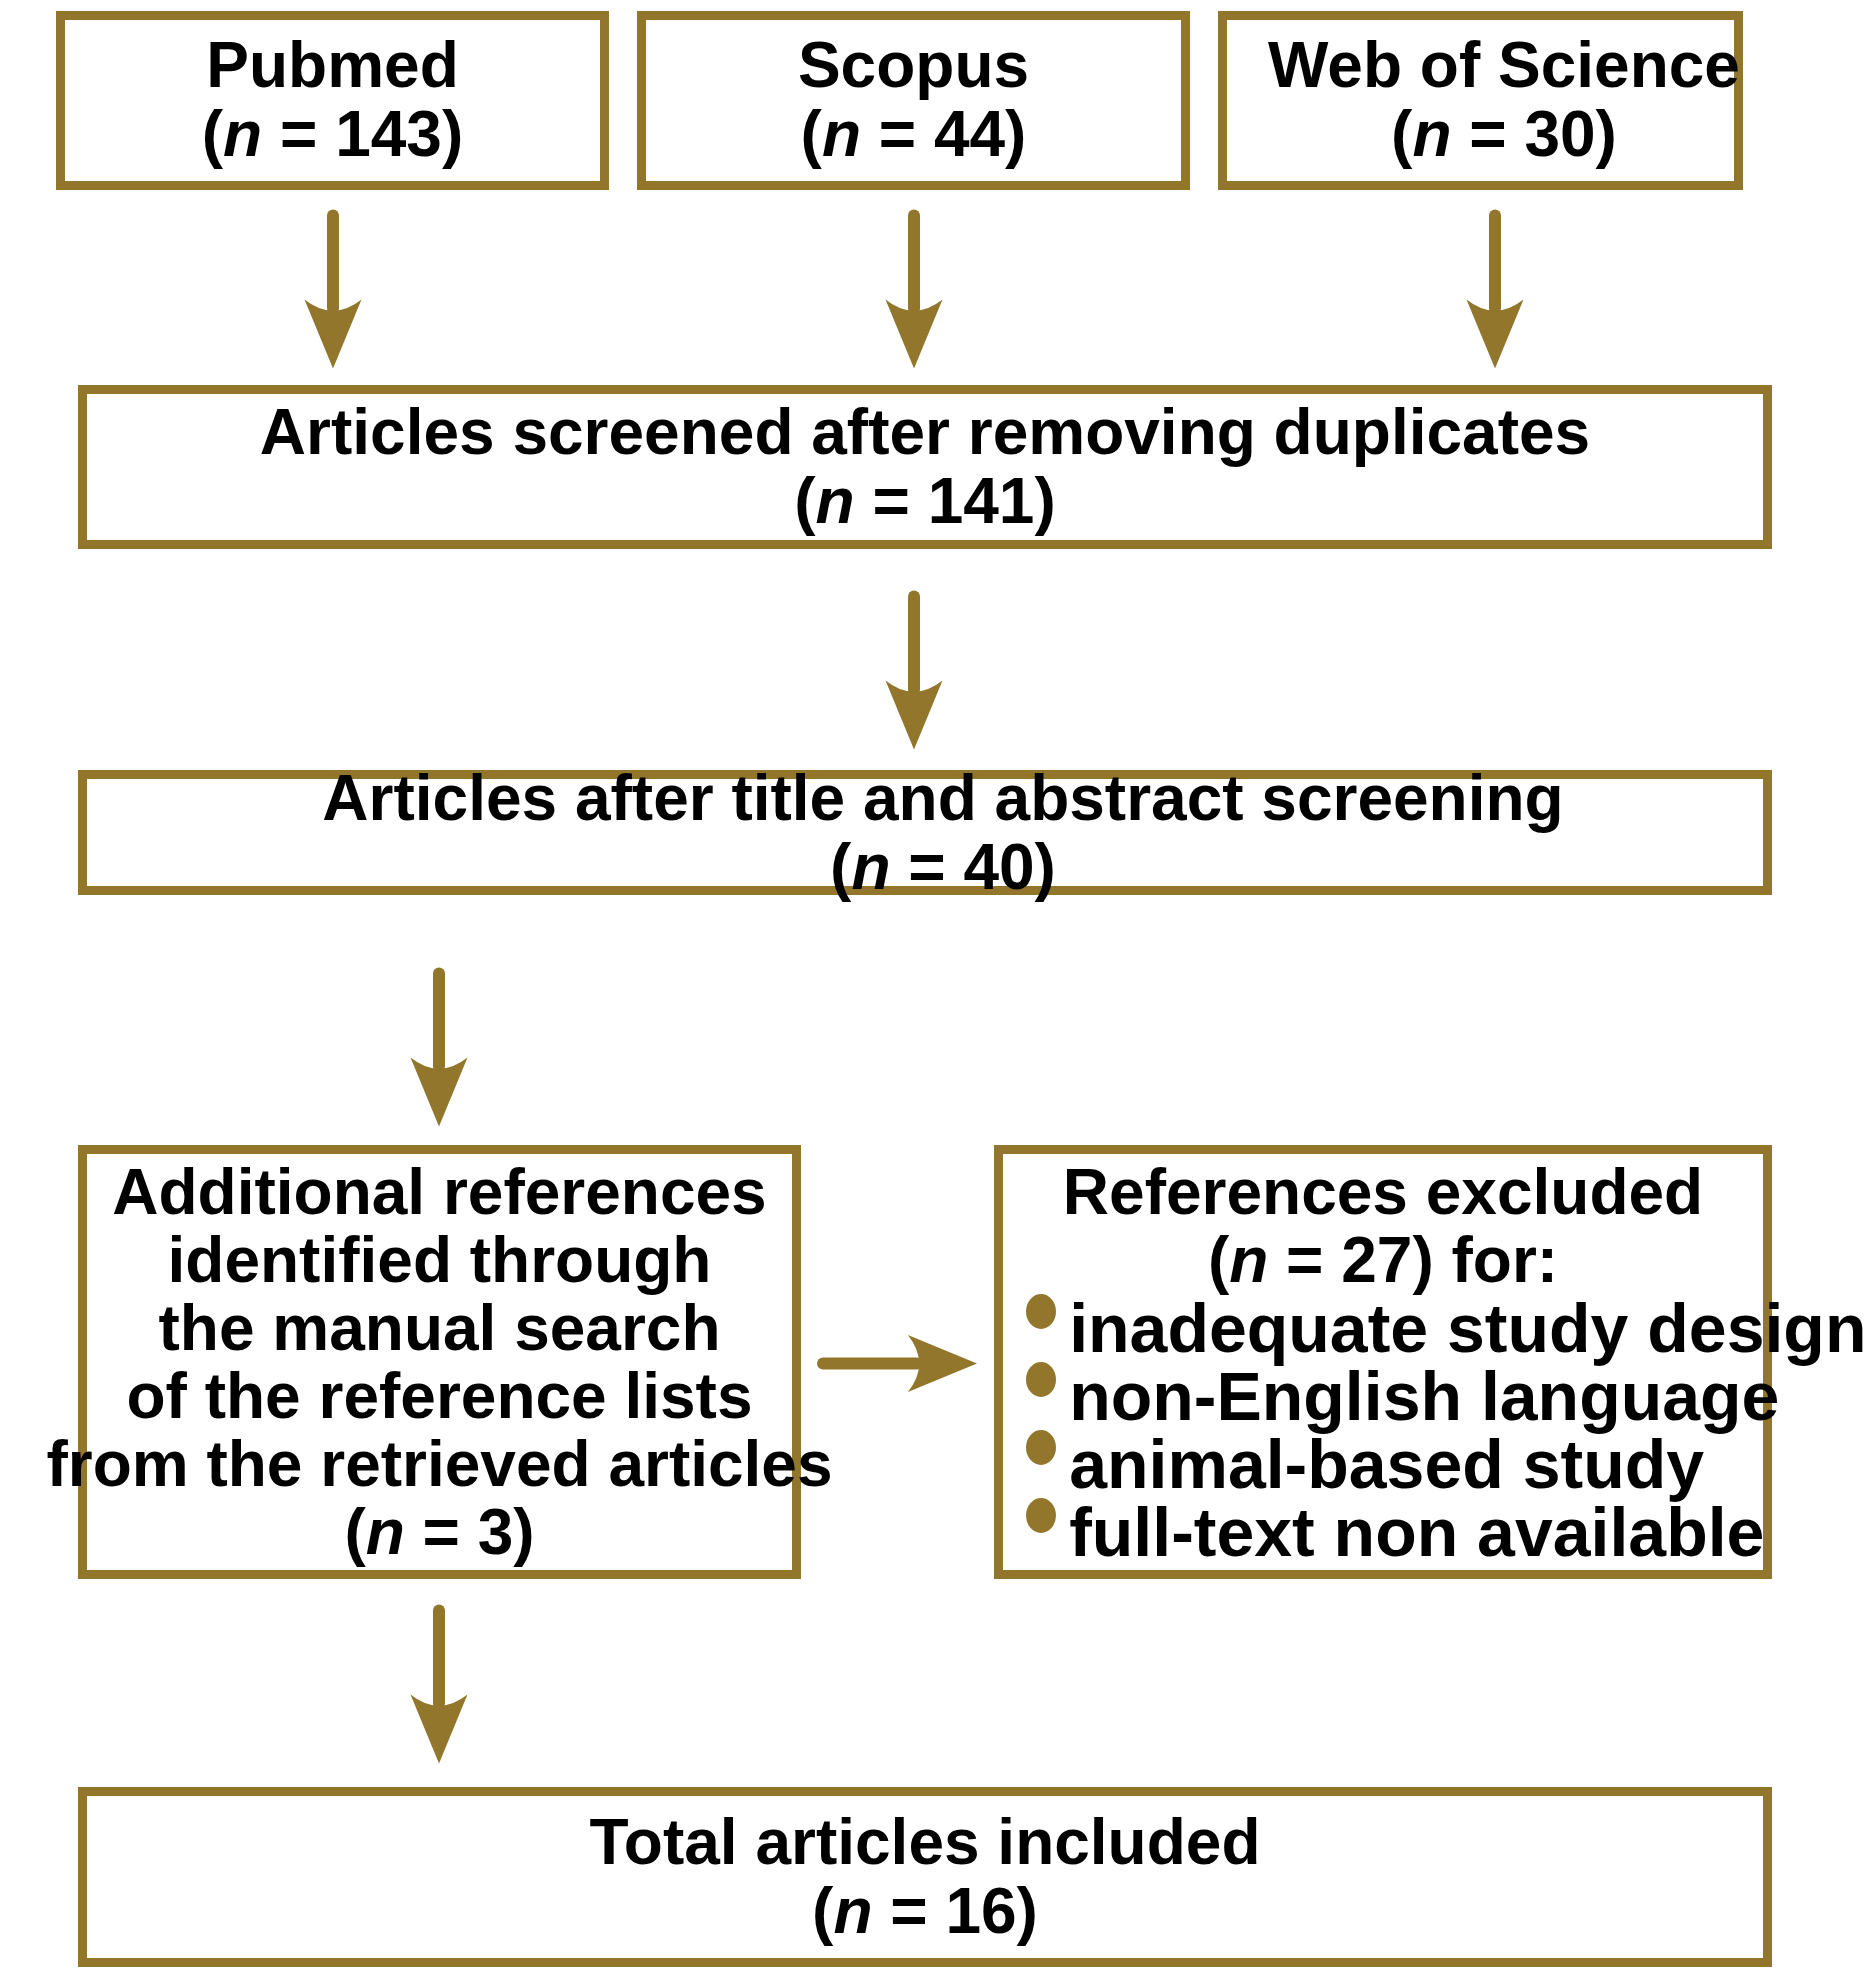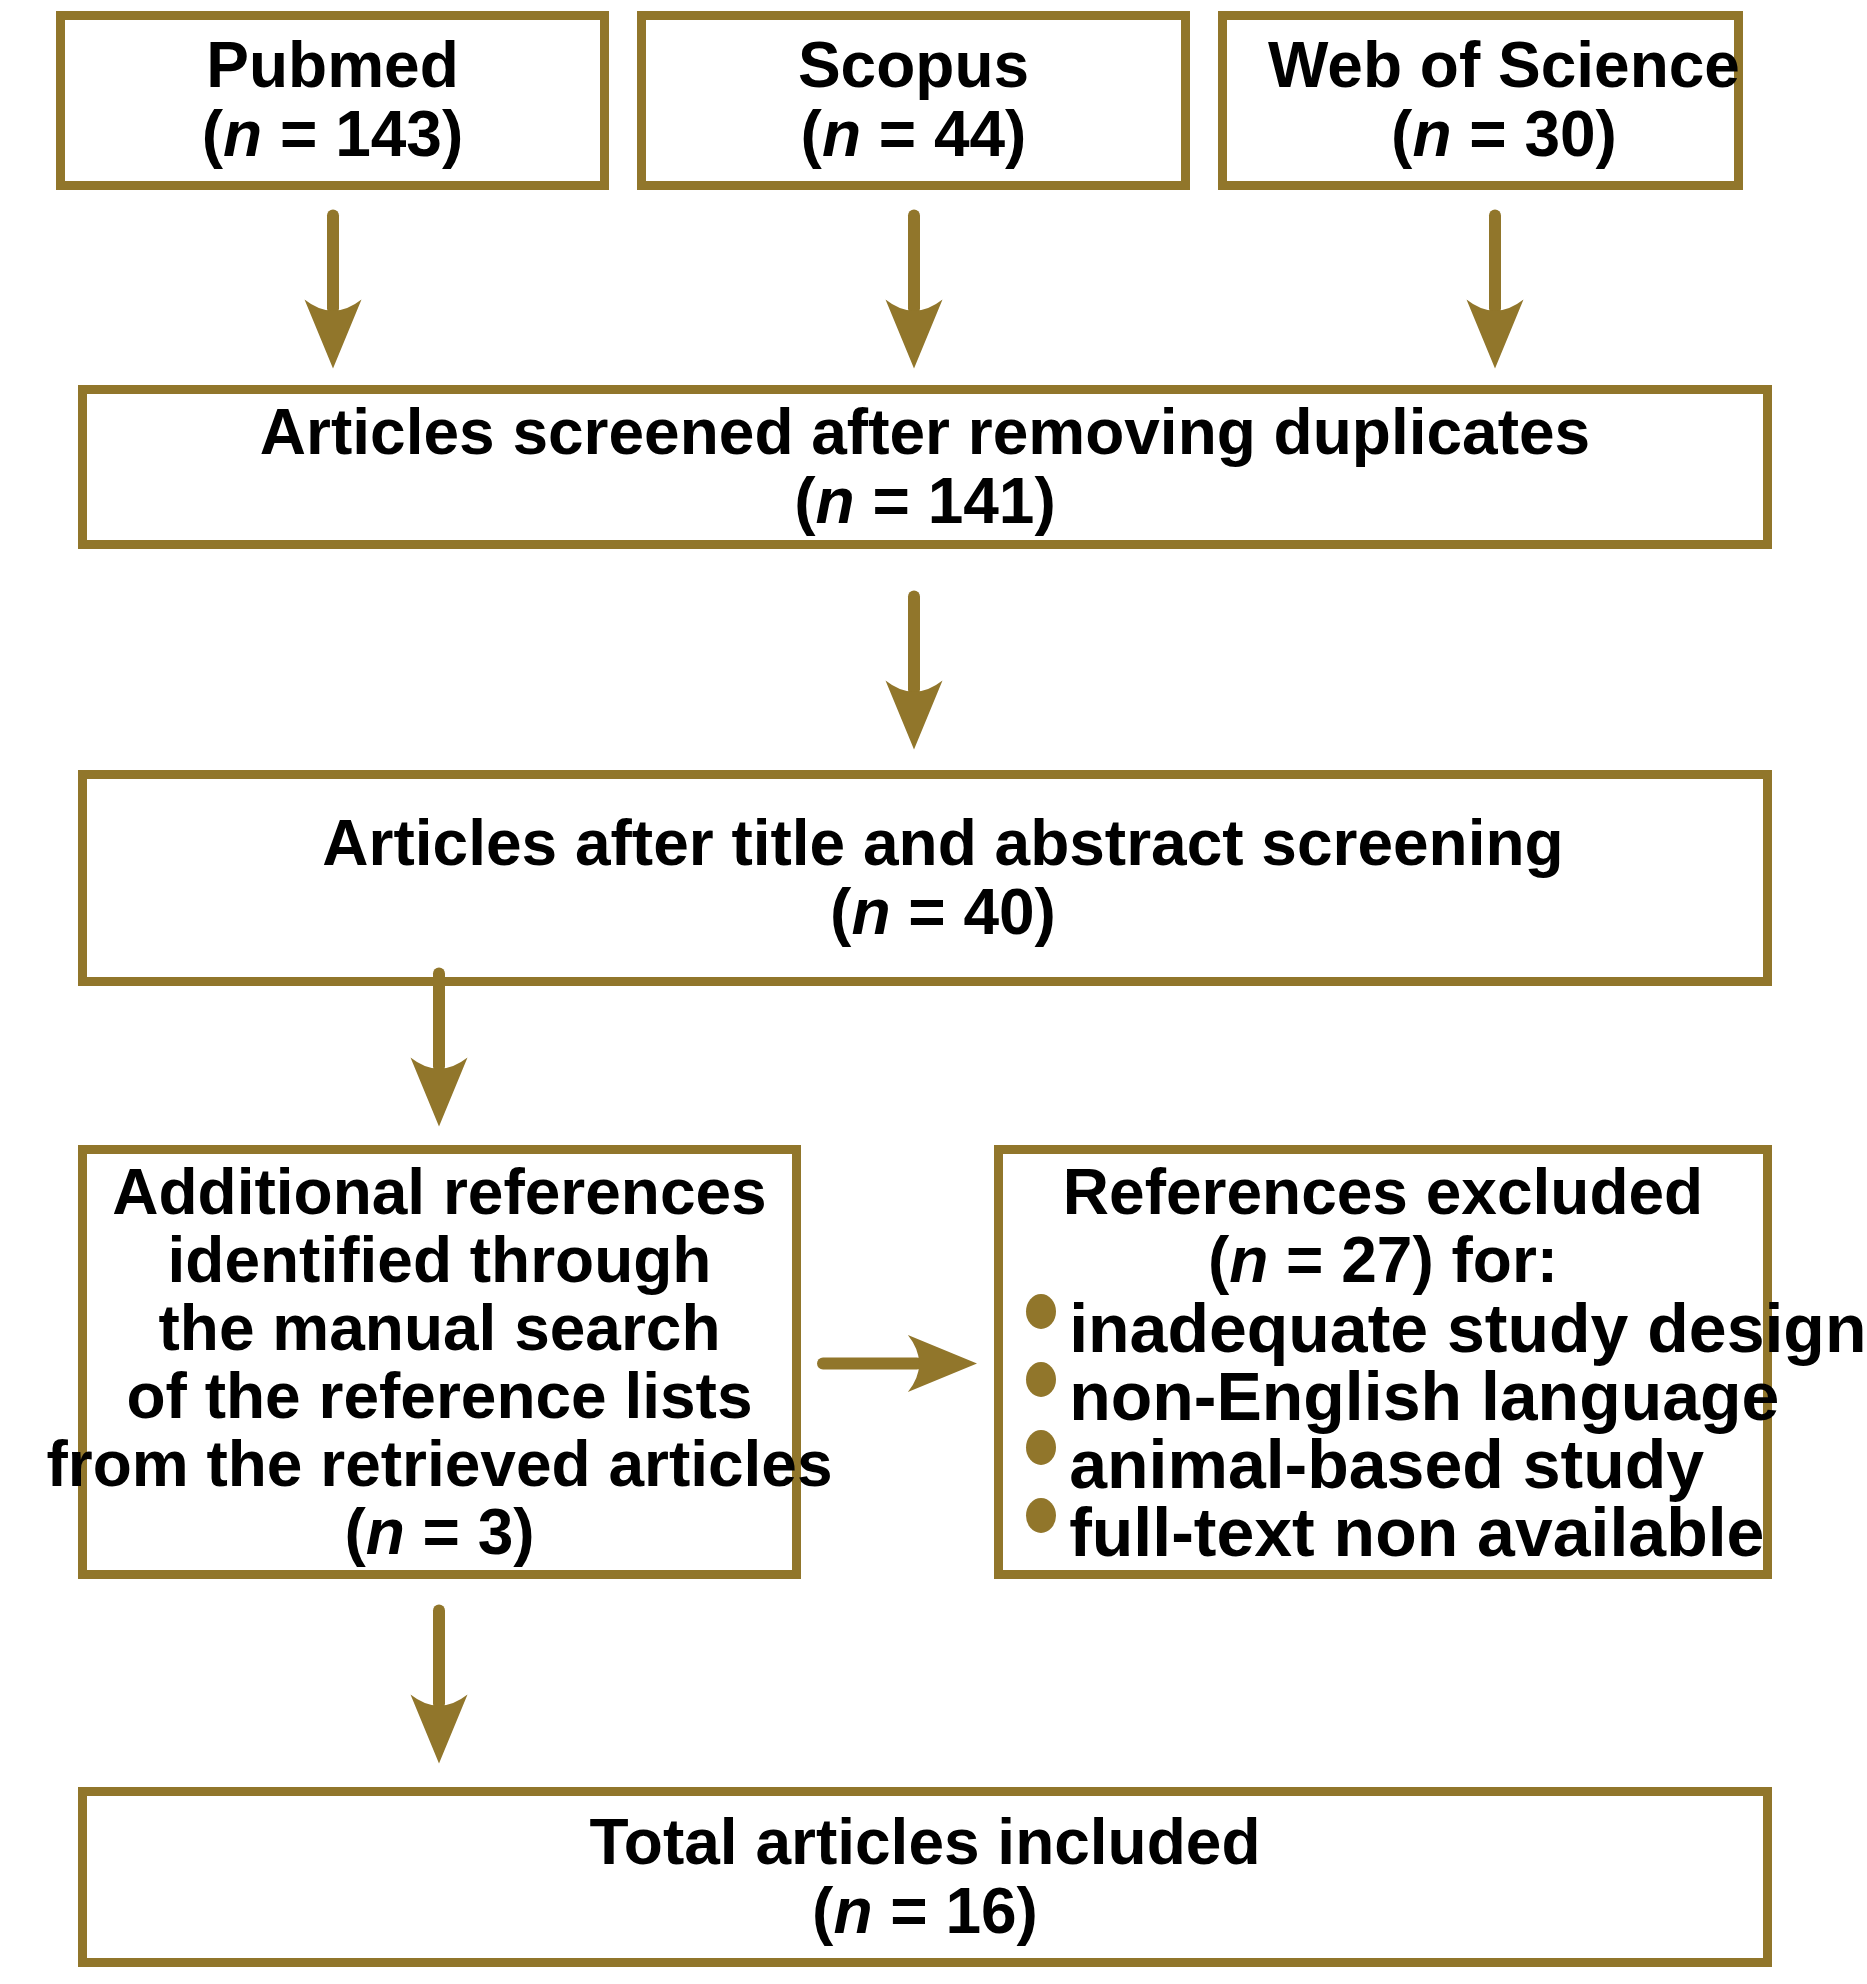--- a/index.html
+++ b/index.html
@@ -29,21 +29,21 @@
     line-height: 69px;
     white-space: nowrap;
   }
   .tall .line { line-height: 68px; }
   i { font-style: italic; }
 
   .box-pubmed         { left: 56px;   top: 10.5px;   width: 553px;  height: 179px; }
   .box-scopus         { left: 637px;  top: 10.5px;   width: 553px;  height: 179px; }
   .box-wos            { left: 1218px; top: 10.5px;   width: 525px;  height: 179px; padding-left: 47px; }
   .box-screened       { left: 78px;  top: 385px;  width: 1694px; height: 164px; }
-  .box-title-abstract { left: 78px;  top: 770px; width: 1694px; height: 216px; padding-left: 36px; }
+  .box-title-abstract { left: 78px;  top: 770px; width: 1694px; height: 125px; padding-left: 36px; }
   .box-additional     { left: 78px;  top: 1145px; width: 723px;  height: 434px; text-align: right; }
   .box-excluded       { left: 994px; top: 1145px; width: 778px; height: 434px; align-items: center; }
   .box-total          { left: 78px;  top: 1787px; width: 1694px; height: 180px; text-align: right; }
 
   .reasons {
     list-style: none;
     margin: 0;
     padding: 0 0 0 22.6px;
     align-self: stretch;
   }

